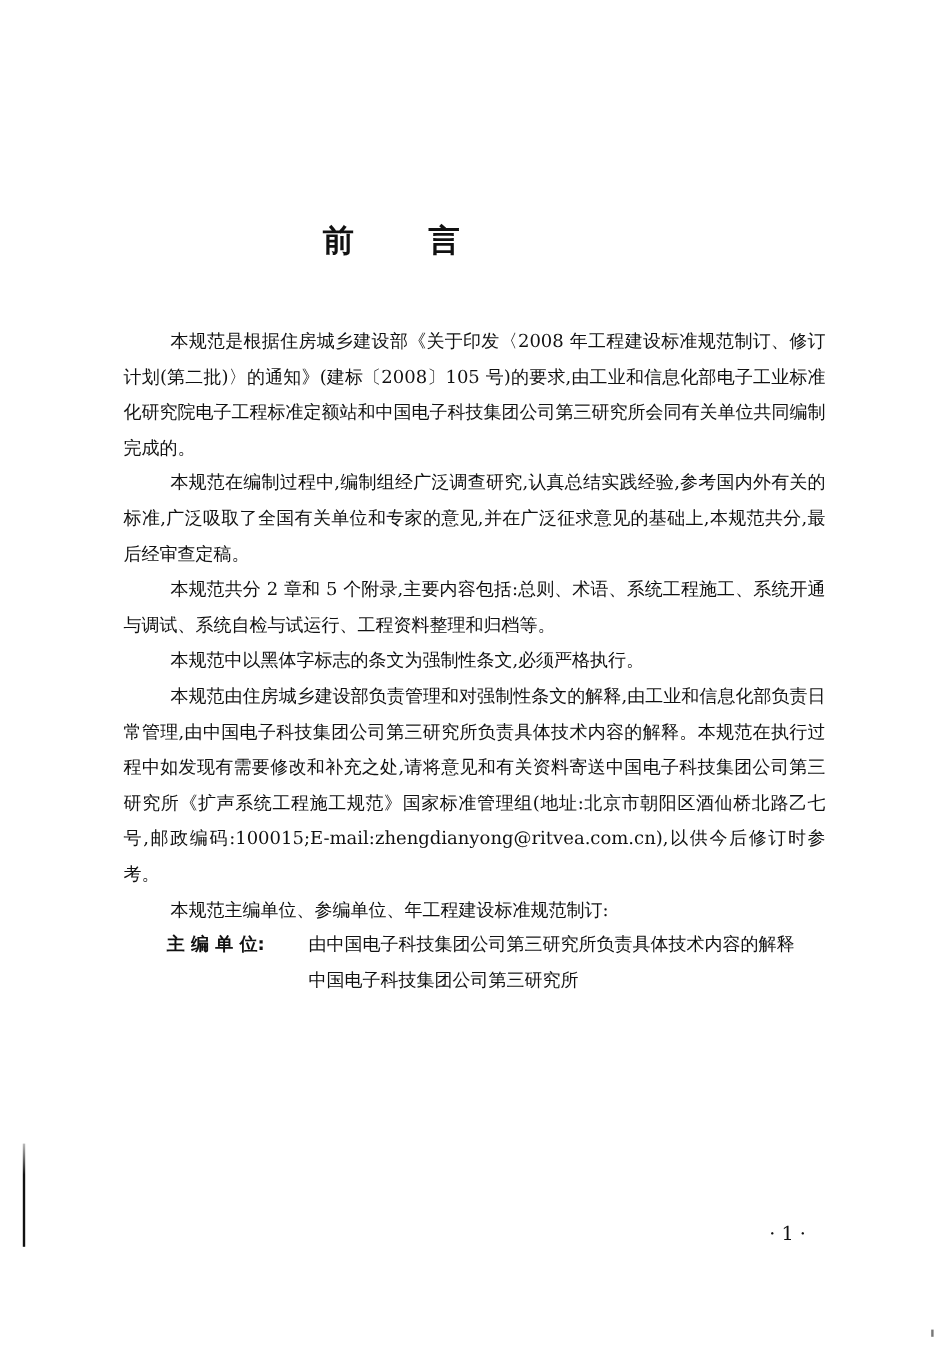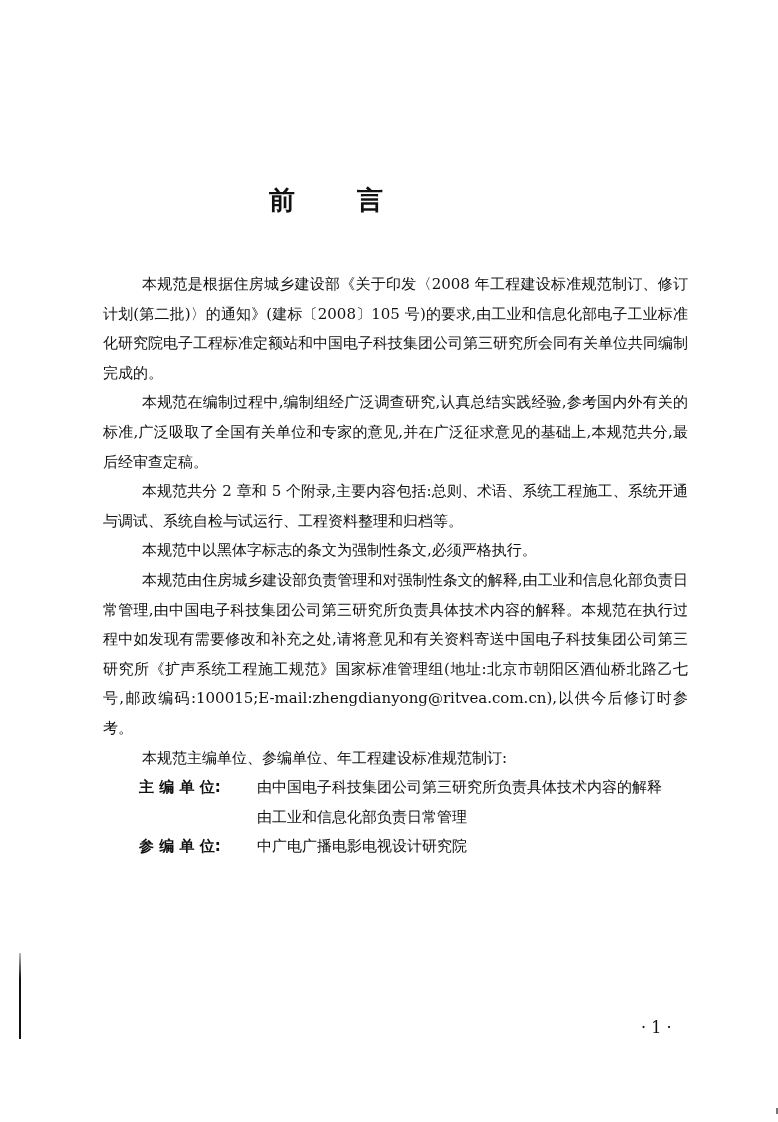--- a/index.html
+++ b/index.html
@@ -44,27 +44,21 @@
     <p class="para">本规范在编制过程中,编制组经广泛调查研究,认真总结实践经验,参考国内外有关的标准,广泛吸取了全国有关单位和专家的意见,并在广泛征求意见的基础上,本规范共分,最后经审查定稿。</p>
     <p class="para">本规范共分 2 章和 5 个附录,主要内容包括:总则、术语、系统工程施工、系统开通与调试、系统自检与试运行、工程资料整理和归档等。</p>
     <p class="para">本规范中以黑体字标志的条文为强制性条文,必须严格执行。</p>
     <p class="para">本规范由住房城乡建设部负责管理和对强制性条文的解释,由工业和信息化部负责日常管理,由中国电子科技集团公司第三研究所负责具体技术内容的解释。本规范在执行过程中如发现有需要修改和补充之处,请将意见和有关资料寄送中国电子科技集团公司第三研究所《扩声系统工程施工规范》国家标准管理组(地址:北京市朝阳区酒仙桥北路乙七号,邮政编码:100015;E-mail:zhengdianyong@ritvea.com.cn),以供今后修订时参考。</p>
     <p class="para">本规范主编单位、参编单位、年工程建设标准规范制订:</p>
 
     <div class="unit-row">
       <div class="unit-label">主 编 单 位:</div>
       <div class="unit-values">
         <div>由中国电子科技集团公司第三研究所负责具体技术内容的解释</div>
-        <div>由工业和信息化部负责日常管理</div>
-      </div>
-    </div>
-    <div class="unit-row">
-      <div class="unit-label">参 编 单 位:</div>
-      <div class="unit-values">
-        <div>中广电广播电影电视设计研究院</div>
+        <div>中国电子科技集团公司第三研究所</div>
       </div>
     </div>
   </div>
 
   <div class="page-number">· 1 ·</div>
   <div class="margin-line"></div>
   <div class="edge-mark"></div>
 </div>
 
 </body></html>

